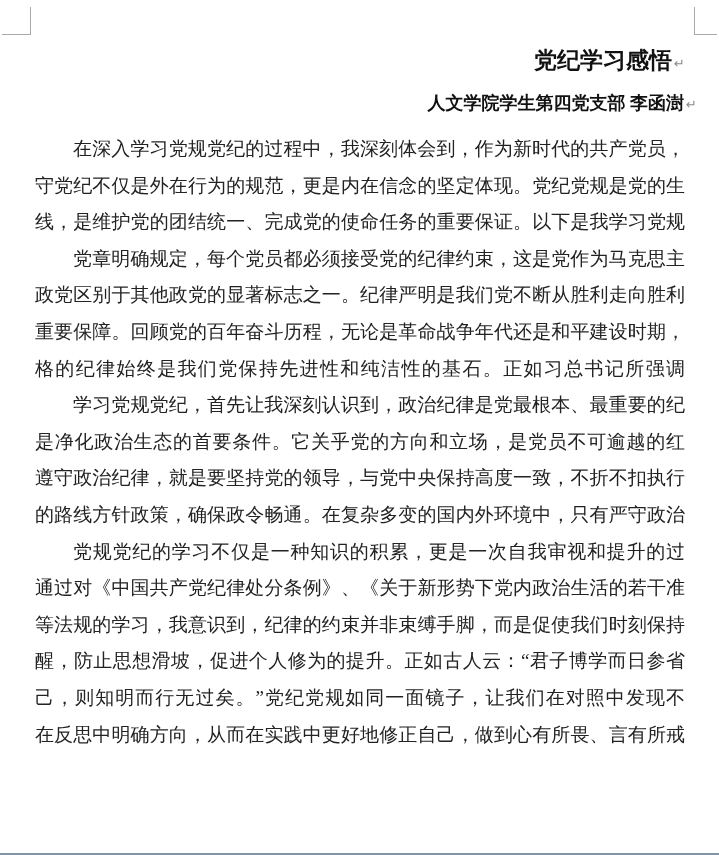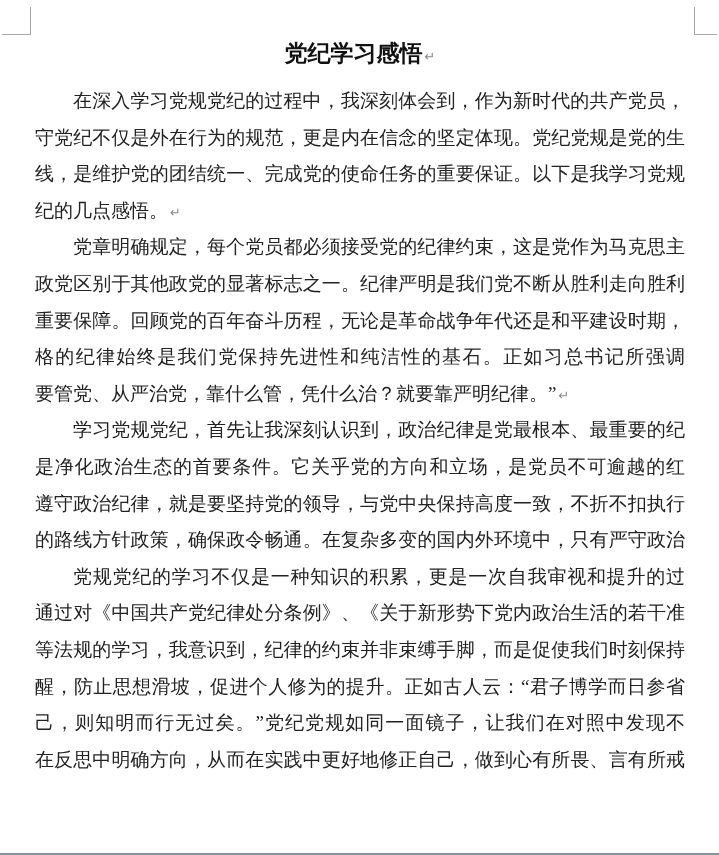--- a/index.html
+++ b/index.html
@@ -20,22 +20,22 @@
 
   .content {
     position: absolute;
     left: 35px; top: 35px;
     width: 650px;
   }
   .doc-title {
     font-family: "Liberation Sans", sans-serif;
     font-weight: 700;
     font-size: 23px;
-    line-height: 32px;
-    text-align: center;
+    line-height: 46px;
+    text-align: right;
     color: #111111;
     margin-top: 2px;
     white-space: nowrap;
   }
   .byline {
     font-family: "Liberation Serif", serif;
     font-weight: 700;
     font-size: 18px;
     line-height: 32px;
     text-align: right;
@@ -76,34 +76,33 @@
 
 <div class="crop tl-v"></div>
 <div class="crop tl-h"></div>
 <div class="crop tr-v"></div>
 <div class="crop tr-h"></div>
 
 <div class="content">
 
   <div class="doc-title"><span>党纪学习感悟</span><span class="pmark">↵</span></div>
 
+  <div class="byline"><span>人文学院学生第四党支部 李函澍</span><span class="pmark">↵</span></div>
 
   <div class="doc-body">
       <div class="para">
         <div class="line first">在深入学习党规党纪的过程中，我深刻体会到，作为新时代的共产党员，遵</div>
         <div class="line">守党纪不仅是外在行为的规范，更是内在信念的坚定体现。党纪党规是党的生命</div>
         <div class="line">线，是维护党的团结统一、完成党的使命任务的重要保证。以下是我学习党规党</div>
-        <div class="line para-end">纪的几点感悟。<span class="pmark">↵</span></div>
       </div>
       <div class="para">
         <div class="line first">党章明确规定，每个党员都必须接受党的纪律约束，这是党作为马克思主义</div>
         <div class="line">政党区别于其他政党的显著标志之一。纪律严明是我们党不断从胜利走向胜利的</div>
         <div class="line">重要保障。回顾党的百年奋斗历程，无论是革命战争年代还是和平建设时期，严</div>
         <div class="line">格的纪律始终是我们党保持先进性和纯洁性的基石。正如习总书记所强调的：“党</div>
-        <div class="line para-end">要管党、从严治党，靠什么管，凭什么治？就要靠严明纪律。”<span class="pmark">↵</span></div>
       </div>
       <div class="para">
         <div class="line first">学习党规党纪，首先让我深刻认识到，政治纪律是党最根本、最重要的纪律，</div>
         <div class="line">是净化政治生态的首要条件。它关乎党的方向和立场，是党员不可逾越的红线。</div>
         <div class="line">遵守政治纪律，就是要坚持党的领导，与党中央保持高度一致，不折不扣执行党</div>
         <div class="line">的路线方针政策，确保政令畅通。在复杂多变的国内外环境中，只有严守政治纪</div>
       </div>
       <div class="para">
         <div class="line first">党规党纪的学习不仅是一种知识的积累，更是一次自我审视和提升的过程。</div>
         <div class="line">通过对《中国共产党纪律处分条例》、《关于新形势下党内政治生活的若干准则》</div>

